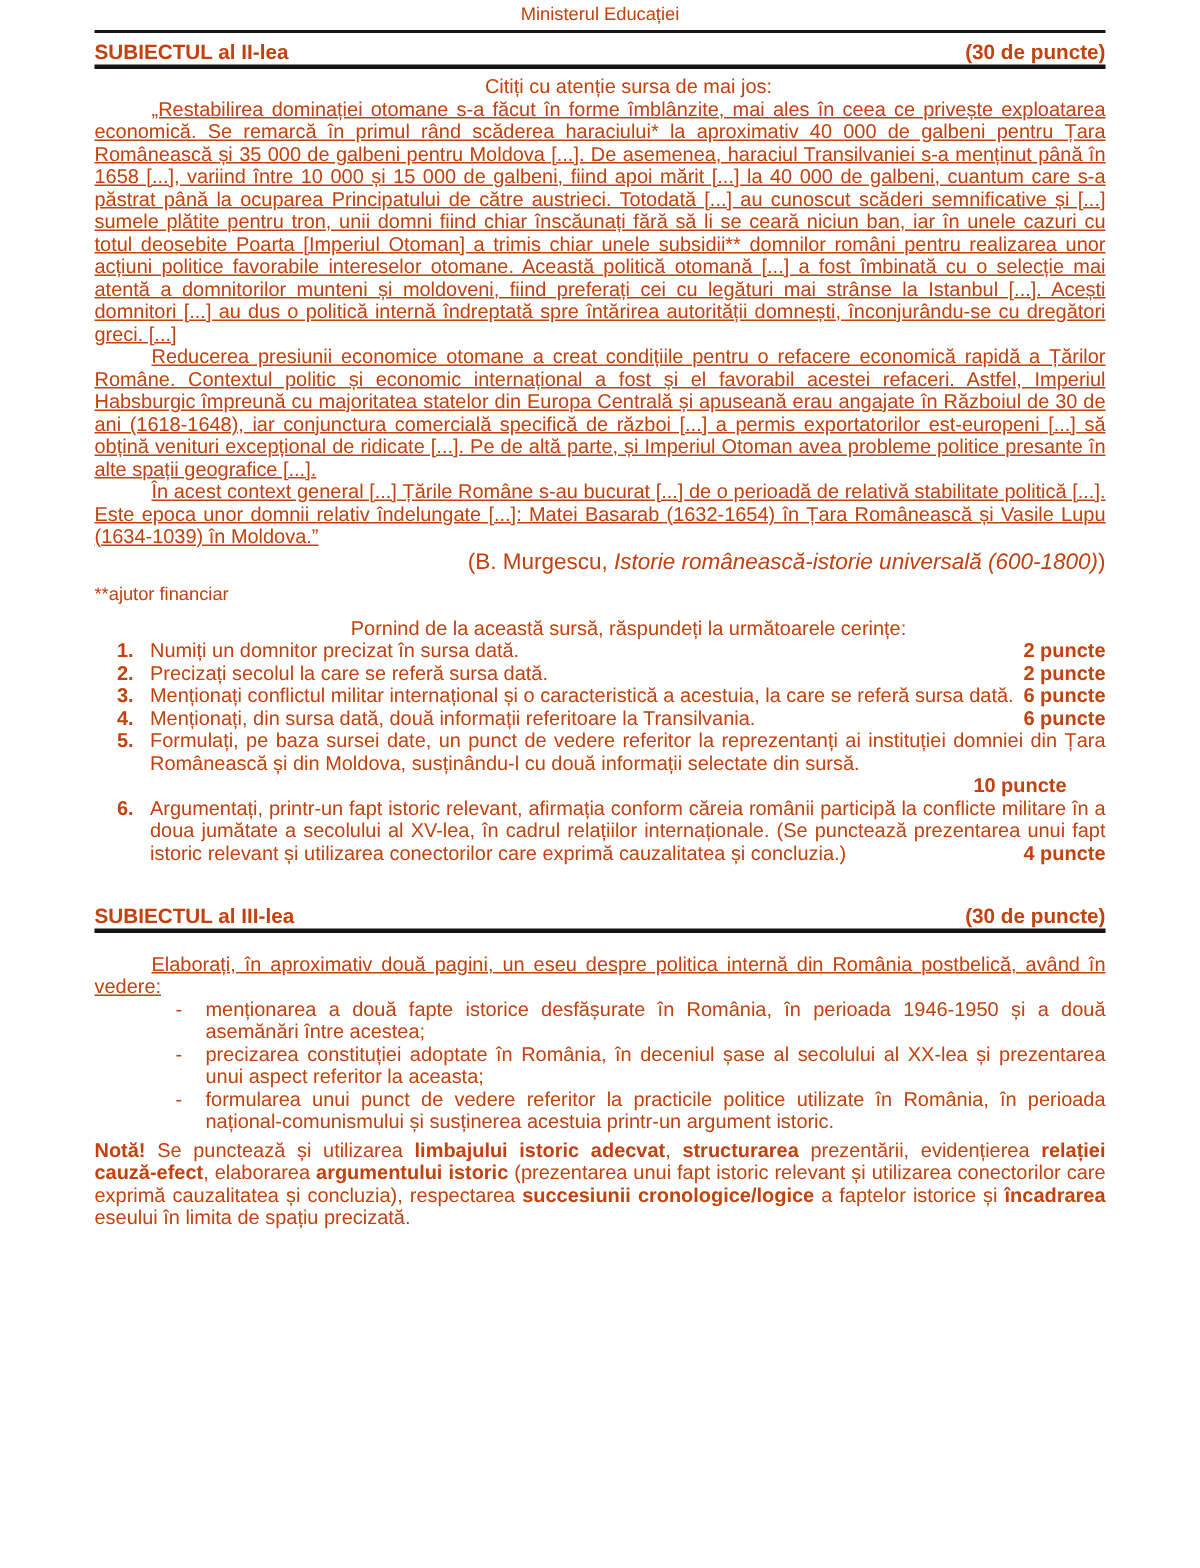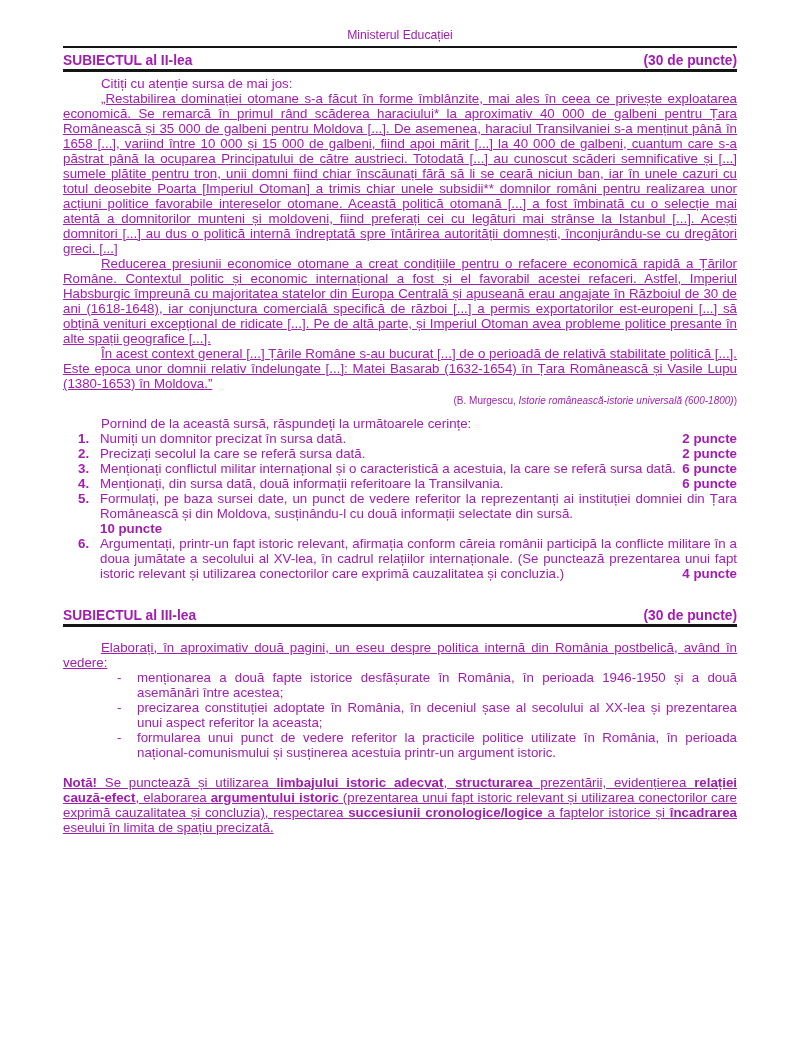--- a/index.html
+++ b/index.html
@@ -1,25 +1,25 @@
 <!DOCTYPE html>
 <html><head>
 <meta charset="utf-8">
 <style>
   * { box-sizing: border-box; }
   html, body { margin: 0; padding: 0; background: #ffffff; }
   .page {
     width: 800px;
     height: 1045px;
     background: #ffffff;
-    color: #a21caf;
+    color: #c2410c;
     font-family: "Liberation Sans", sans-serif;
     font-size: 13.3px;
     line-height: 15px;
-    padding: 29px 63px 0 63px;
+    padding: 3px 63px 0 63px;
     overflow: hidden;
   }
   .doc-header {
     text-align: center;
     font-size: 12.2px;
     line-height: 13.5px;
   }
   .header-rule {
     border: none;
     border-top: 2px solid #151515;
@@ -30,56 +30,55 @@
     justify-content: space-between;
     align-items: flex-end;
     font-weight: bold;
     font-size: 13.8px;
     border-bottom: 3px solid #151515;
     padding: 3px 0 1px 0;
     margin-top: 2px;
     gap: 16px;
   }
   .instruction { margin-top: 4px; }
-  .indent { text-indent: 38px; }
+  .indent { text-indent: 38px; text-align: center; }
   .para {
     text-align: justify;
     text-indent: 38px;
     text-decoration: underline;
   }
   .citation {
     text-align: right;
-    font-size: 10px;
+    font-size: 15px;
     line-height: 14px;
     margin-top: 3px;
   }
   .citation i { font-style: italic; }
   #footnotes { margin-top: 7px; }
   .footnote { font-size: 12.2px; line-height: 14px; }
   .questions-intro { margin-top: 8px; }
   .q-item { display: flex; margin-left: 15px; }
   .q-num { width: 22px; flex: none; font-weight: bold; }
   .q-body { flex: 1; text-align: justify; }
   .q-points { float: right; font-weight: bold; }
-  .q-points-line { text-align: left; font-weight: bold; margin-right: 26px; }
+  .q-points-line { text-align: right; font-weight: bold; margin-right: 26px; }
   .subject-header.s3 { margin-top: 24px; text-align: right; }
   .essay-intro {
     margin-top: 13px;
     text-indent: 38px;
     text-align: justify;
     text-decoration: underline;
   }
   #bullets { margin-top: 0; }
   .bullet-item { display: flex; margin-left: 54px; }
   .bullet-marker { width: 20px; flex: none; }
   .bullet-text { flex: 1; text-align: justify; }
   .note {
-    margin: 15px 0 0 0;
+    margin: 4px 0 0 0;
     text-align: justify;
-    text-decoration: underline;
   }
   .note b { font-weight: bold; }
 </style>
 </head>
 <body>
 
 <div class="page">
 
   <div class="doc-header">
     <div>Ministerul Educației</div>
@@ -89,28 +88,29 @@
   <div class="subject-header">
     <span>SUBIECTUL al II-lea</span>
     <span>(30 de puncte)</span>
   </div>
 
   <div class="instruction indent">Citiți cu atenție sursa de mai jos:</div>
 
   <div id="source-paragraphs">
       <div class="para">„Restabilirea dominației otomane s-a făcut în forme îmblânzite, mai ales în ceea ce privește exploatarea economică. Se remarcă în primul rând scăderea haraciului* la aproximativ 40 000 de galbeni pentru Țara Românească și 35 000 de galbeni pentru Moldova [...]. De asemenea, haraciul Transilvaniei s-a menținut până în 1658 [...], variind între 10 000 și 15 000 de galbeni, fiind apoi mărit [...] la 40 000 de galbeni, cuantum care s-a păstrat până la ocuparea Principatului de către austrieci. Totodată [...] au cunoscut scăderi semnificative și [...] sumele plătite pentru tron, unii domni fiind chiar înscăunați fără să li se ceară niciun ban, iar în unele cazuri cu totul deosebite Poarta [Imperiul Otoman] a trimis chiar unele subsidii** domnilor români pentru realizarea unor acțiuni politice favorabile intereselor otomane. Această politică otomană [...] a fost îmbinată cu o selecție mai atentă a domnitorilor munteni și moldoveni, fiind preferați cei cu legături mai strânse la Istanbul [...]. Acești domnitori [...] au dus o politică internă îndreptată spre întărirea autorității domnești, înconjurându-se cu dregători greci. [...]</div>
       <div class="para">Reducerea presiunii economice otomane a creat condițiile pentru o refacere economică rapidă a Țărilor Române. Contextul politic și economic internațional a fost și el favorabil acestei refaceri. Astfel, Imperiul Habsburgic împreună cu majoritatea statelor din Europa Centrală și apuseană erau angajate în Războiul de 30 de ani (1618-1648), iar conjunctura comercială specifică de război [...] a permis exportatorilor est-europeni [...] să obțină venituri excepțional de ridicate [...]. Pe de altă parte, și Imperiul Otoman avea probleme politice presante în alte spații geografice [...].</div>
-      <div class="para">În acest context general [...] Țările Române s-au bucurat [...] de o perioadă de relativă stabilitate politică [...]. Este epoca unor domnii relativ îndelungate [...]: Matei Basarab (1632-1654) în Țara Românească și Vasile Lupu (1380-1653) în Moldova.”</div>
+      <div class="para">În acest context general [...] Țările Române s-au bucurat [...] de o perioadă de relativă stabilitate politică [...]. Este epoca unor domnii relativ îndelungate [...]: Matei Basarab (1632-1654) în Țara Românească și Vasile Lupu (1634-1039) în Moldova.”</div>
     </div>
 
   <div class="citation">
     <span>(B. Murgescu, </span><i>Istorie românească-istorie universală (600-1800)</i><span>)</span>
   </div>
 
   <div id="footnotes">
+      <div class="footnote">**ajutor financiar</div>
     </div>
 
   <div class="instruction indent questions-intro">Pornind de la această sursă, răspundeți la următoarele cerințe:</div>
 
   <div id="questions">
       <div class="q-item">
         <span class="q-num">1.</span>
         <div class="q-body">Numiți un domnitor precizat în sursa dată.<span class="q-points">&nbsp;2 puncte</span></div>
       </div>
       <div class="q-item">

